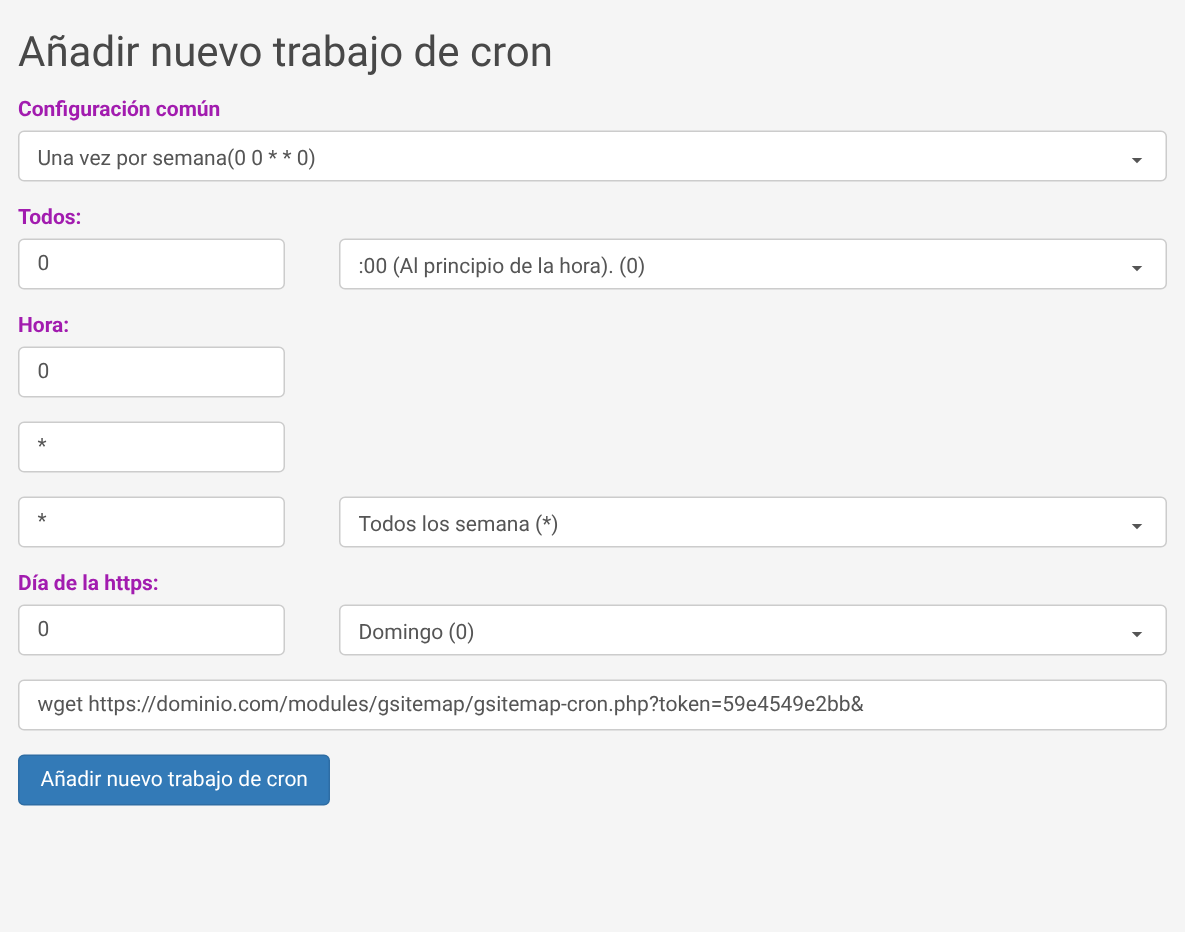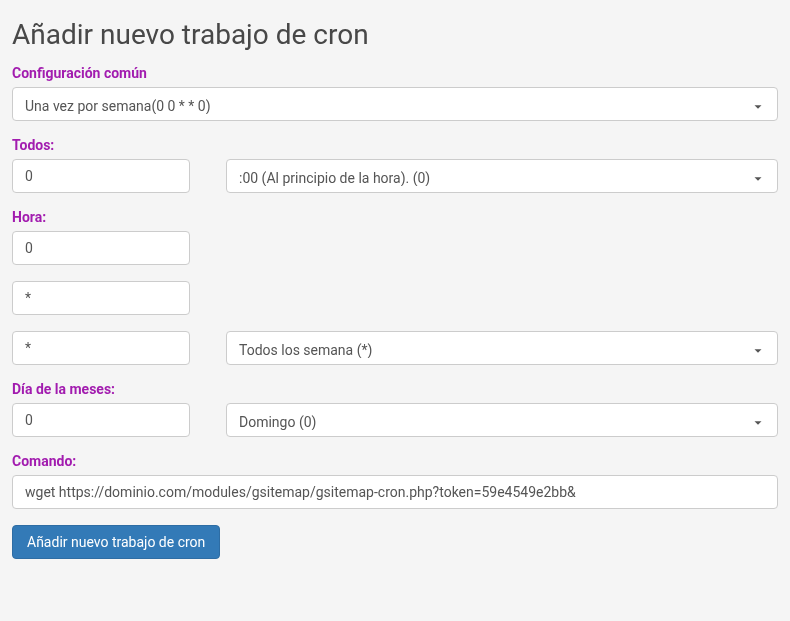--- a/index.html
+++ b/index.html
@@ -148,38 +148,37 @@
           <svg class="chevron" viewBox="0 0 16 16">
               <path fill="currentColor" d="M4 6l4 4 4-4z"></path>
             </svg>
         </div>
       </div>
     </div>
   </div>
 
   
   <div class="row">
-    <span class="label">Día de la meses:</span>
+    <span class="label">Día de la https:</span>
     <div class="row-split">
       <div class="col-narrow">
         <input type="text" value="0" style="">
       </div>
       <div class="col-wide">
         <div class="select">
           <span class="select-text">Domingo (0)</span>
           <svg class="chevron" viewBox="0 0 16 16">
               <path fill="currentColor" d="M4 6l4 4 4-4z"></path>
             </svg>
         </div>
       </div>
     </div>
   </div>
 
   
   <div class="row">
-    <span class="label">Comando:</span>
     <input type="text" value="wget https://dominio.com/modules/gsitemap/gsitemap-cron.php?token=59e4549e2bb&amp;" style="">
   </div>
 
   
   <button class="btn-primary">Añadir nuevo trabajo de cron</button>
 
 </div>
 
 </body></html>

